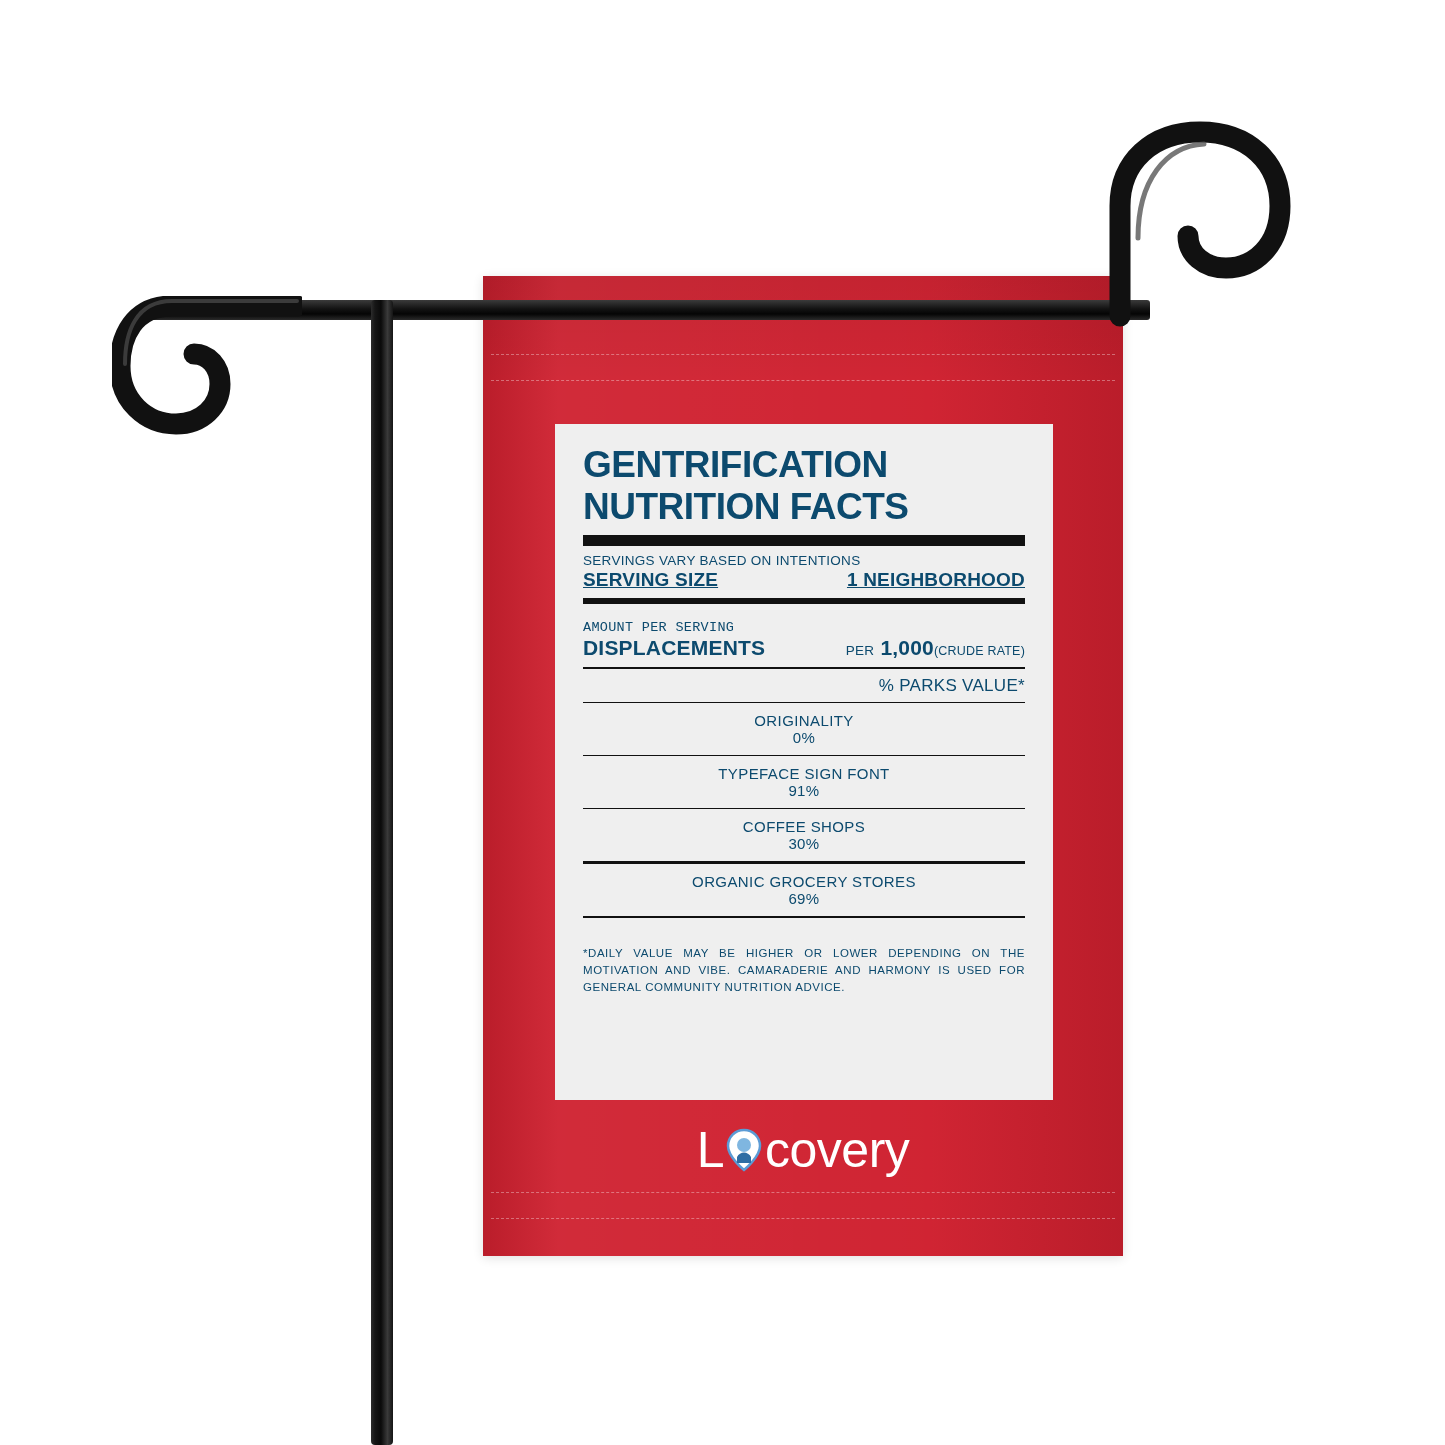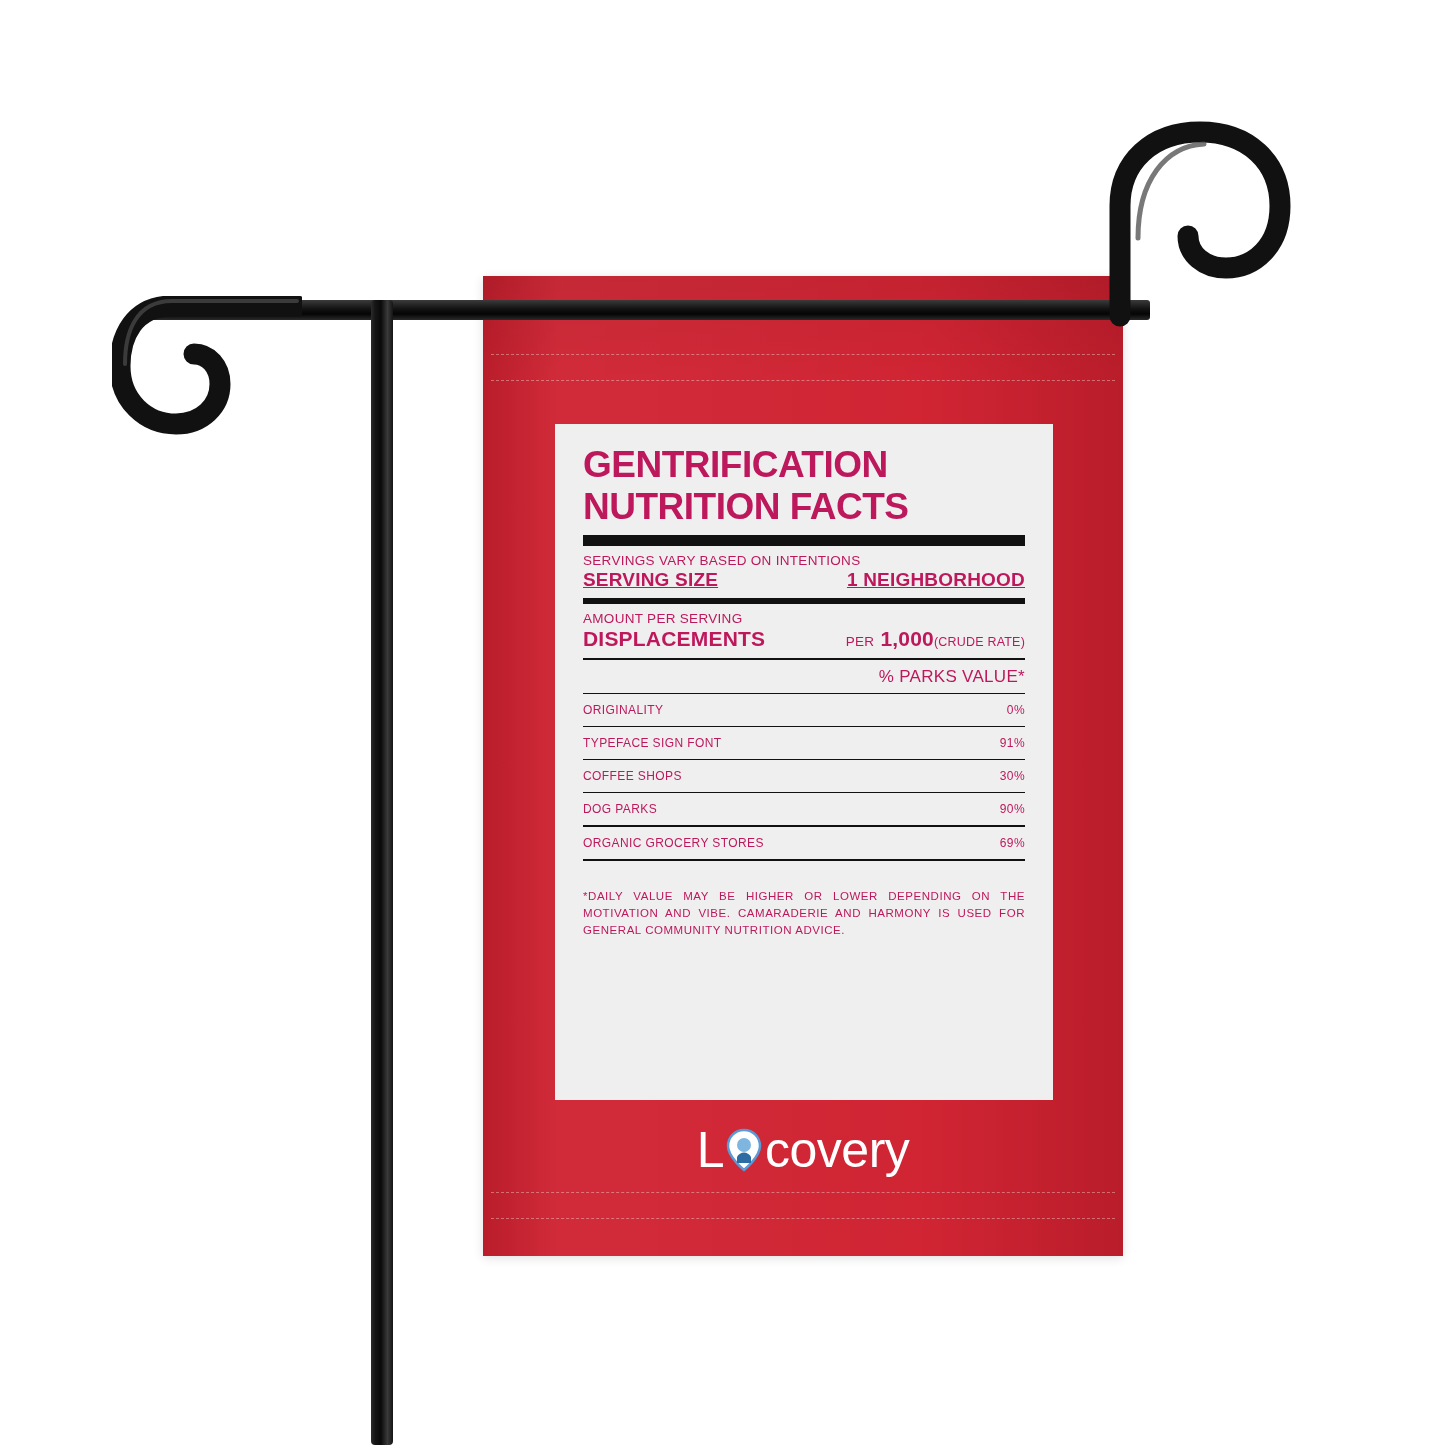--- a/index.html
+++ b/index.html
@@ -61,21 +61,21 @@
     position:absolute;left:0;top:0;width:100%;height:104px;
     background:linear-gradient(to bottom,rgba(0,0,0,0.06),rgba(0,0,0,0.0));
   }
 
   
   .label-card{
     position:absolute;
     left:72px;top:148px;
     width:498px;height:676px;
     background:#efefef;
-    color:#be185d;
+    color:#0c4a6e;
     padding:0;
     box-sizing:border-box;
   }
   .label-inner{
     padding:22px 28px 16px 28px;
     box-sizing:border-box;
     height:100%;
   }
   .nf-title{
     font-weight:bold;
@@ -93,36 +93,37 @@
   .small-caps{
     font-size:13.5px;letter-spacing:0.3px;text-transform:uppercase;
   }
   .row{
     display:flex;justify-content:space-between;align-items:baseline;
   }
   .serv-line{padding:7px 0 0 0;}
   .serv-size{
     font-weight:bold;font-size:19px;letter-spacing:0.2px;padding:1px 0 7px 0;text-decoration:underline;
   }
-  .amount-line{padding:7px 0 0 0;}
+  .amount-line{padding:16px 0 0 0;font-family:Liberation Mono, monospace;}
   .displacements{
     font-weight:bold;font-size:21px;letter-spacing:0.2px;padding:1px 0 7px 0;
   }
   .displacements .per{
     font-weight:normal;font-size:13.5px;letter-spacing:0.3px;
   }
   .displacements .big-num{font-weight:bold;font-size:21px;}
   .displacements .crude{font-weight:normal;font-size:12.5px;}
   .dv-header{
     text-align:right;font-size:17px;letter-spacing:0.3px;padding:7px 0 6px 0;font-weight:500;
   }
   .nut-row{
     display:flex;justify-content:space-between;align-items:center;
-    font-size:12px;letter-spacing:0.4px;
+    font-size:15px;letter-spacing:0.4px;
     padding:9px 0 9px 0;
+    flex-direction:column;
   }
   .footnote{
     font-size:11.5px;line-height:1.5;letter-spacing:0.55px;
     padding-top:10px;text-align:justify;margin-top:17px;
   }
 
   
   .brand{
     position:absolute;
     left:0;right:0;top:845px;
@@ -187,24 +188,20 @@
           <span>91%</span>
         </div>
         <div class="rule-hair"></div>
 
         <div class="nut-row">
           <span>COFFEE SHOPS</span>
           <span>30%</span>
         </div>
         <div class="rule-hair"></div>
 
-        <div class="nut-row">
-          <span>DOG PARKS</span>
-          <span>90%</span>
-        </div>
         <div class="rule-hair"></div>
 
         <div class="rule-hair"></div>
 
         <div class="nut-row">
           <span>ORGANIC GROCERY STORES</span>
           <span>69%</span>
         </div>
         <div class="rule-thin"></div>
 

